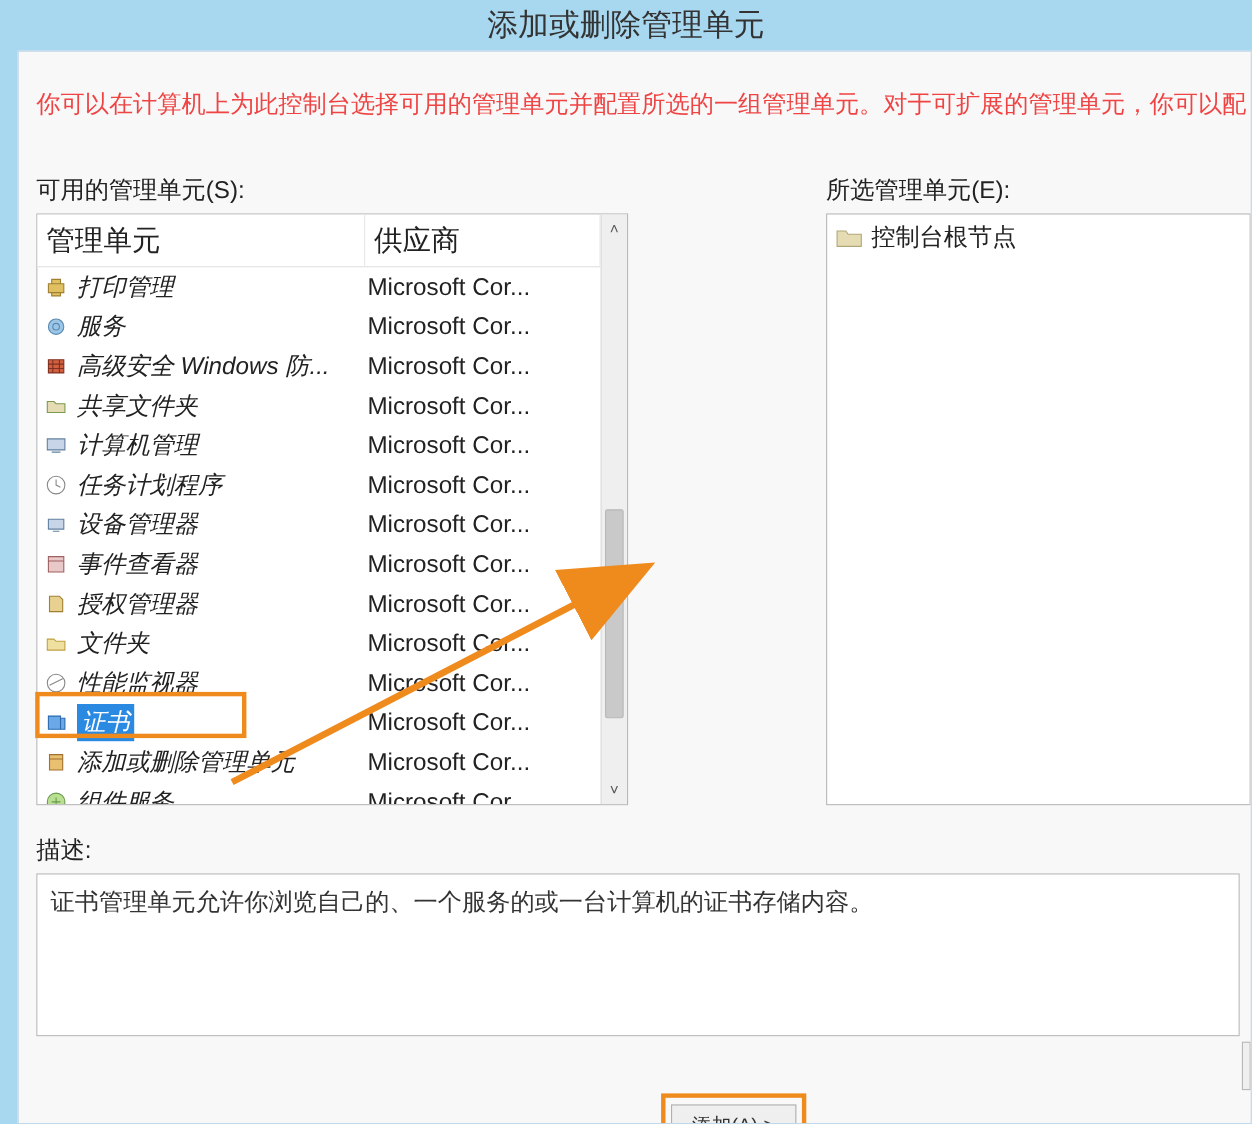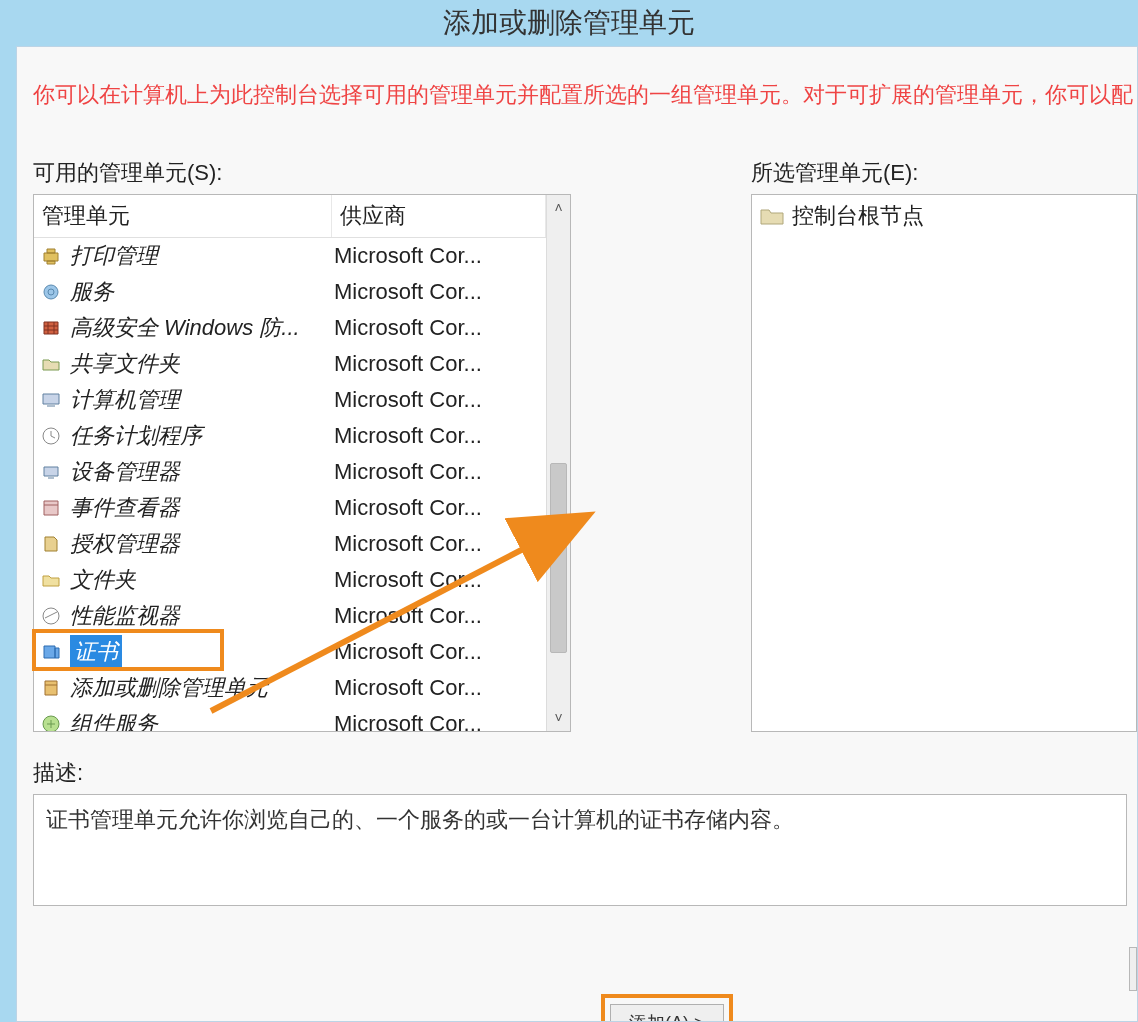--- a/index.html
+++ b/index.html
@@ -59,21 +59,21 @@
     display: flex;
   }
   .list-body { flex: 1; overflow: hidden; }
   .list-header {
     display: flex;
     border-bottom: 1px solid #e0e0e0;
     background: #fff;
   }
   .list-header .th {
     padding: 6px 8px;
-    font-size: 22px;
+    font-size: 26px;
     color: #222;
     border-right: 1px solid #e8e8e8;
   }
   .th-name { width: 298px; }
   .th-vendor { flex: 1; }
 
   .rows { }
   .row {
     display: flex;
     align-items: center;
@@ -168,21 +168,21 @@
 
   .desc-label {
     margin-top: 26px;
     font-size: 22px;
   }
   .desc-box {
     margin-top: 6px;
     border: 1px solid #b8b8b8;
     background: #fff;
     width: 1094px;
-    height: 112px;
+    height: 148px;
     padding: 10px 12px;
     font-size: 22px;
     color: #333;
   }
 
   
   .row-annot {
     position: absolute;
     border: 4px solid #ef8a1d;
     pointer-events: none;

